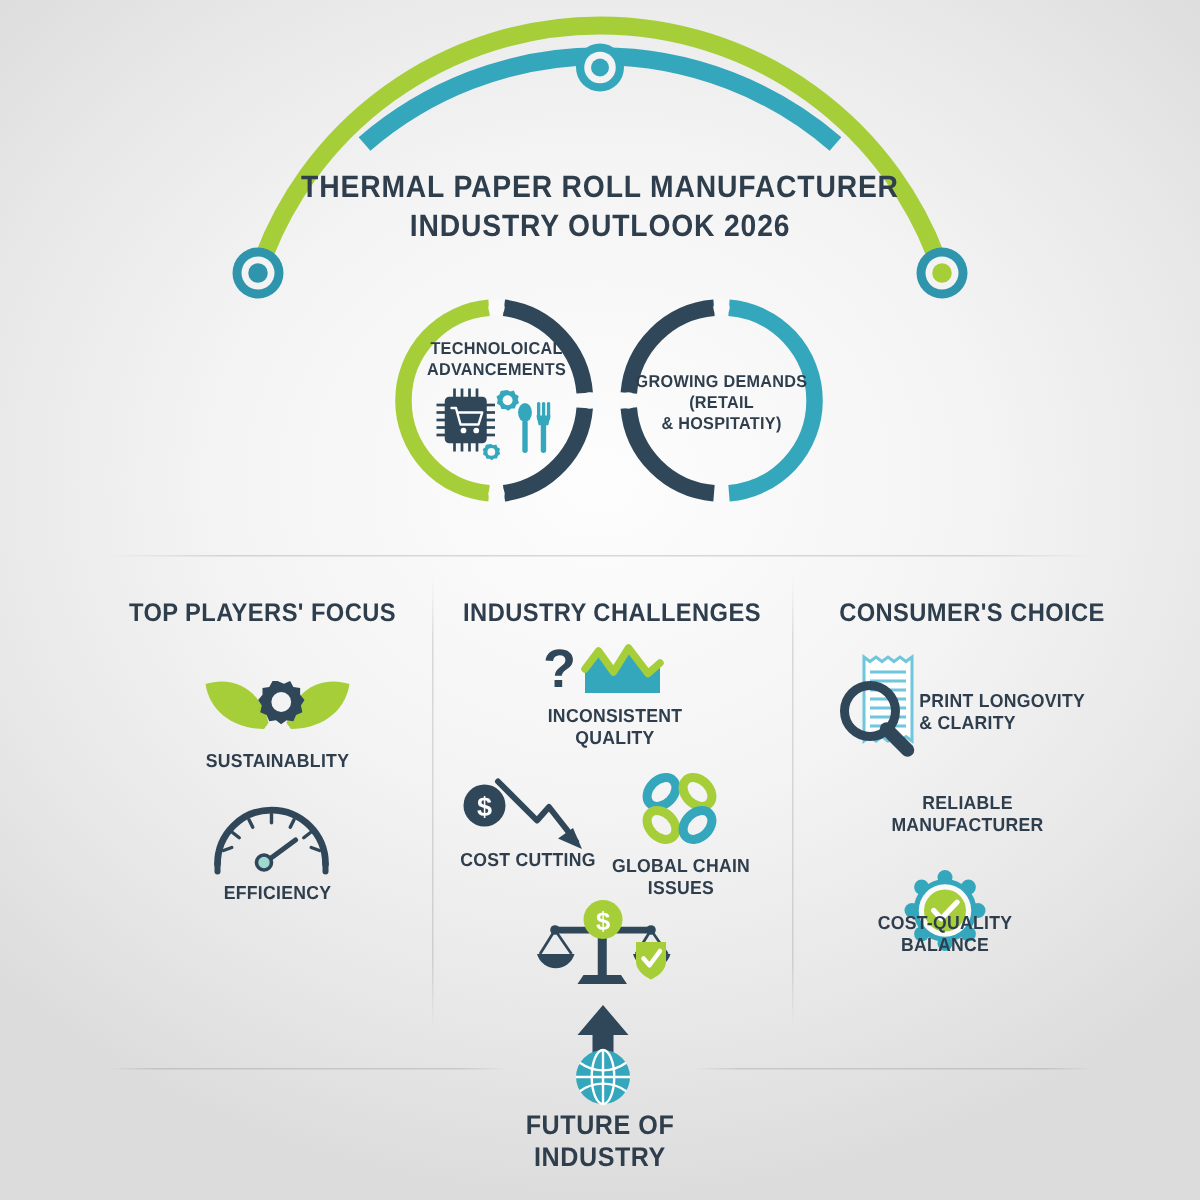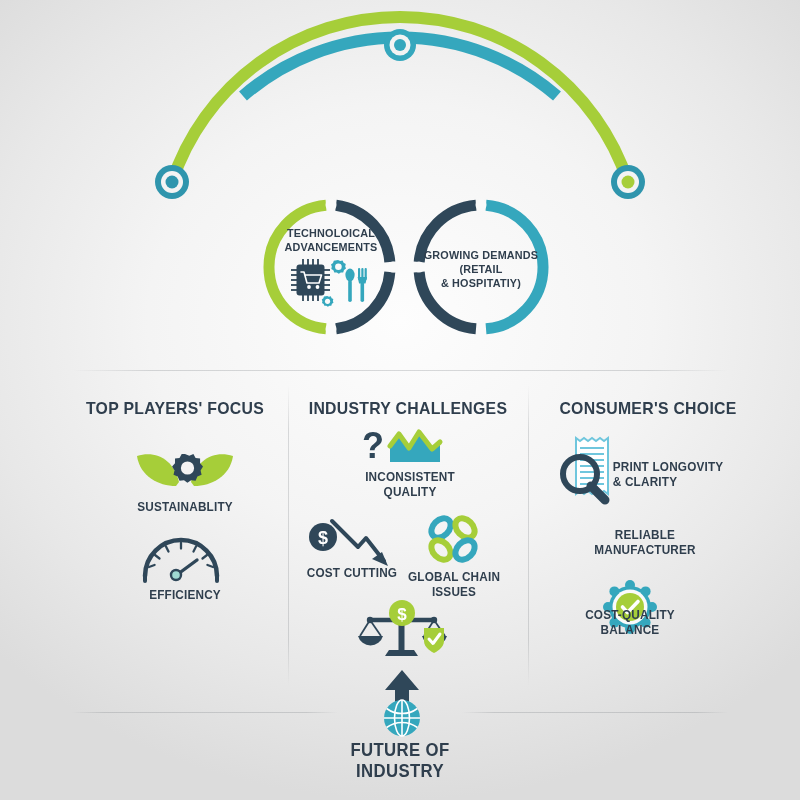--- a/index.html
+++ b/index.html
@@ -70,20 +70,24 @@
       <circle cx="172" cy="182" r="6.5" fill="#2f95ad"></circle>
     </g>
 
     <g>
       <circle cx="628" cy="182" r="17" fill="#2f95ad"></circle>
       <circle cx="628" cy="182" r="11" fill="#f3f3f3"></circle>
       <circle cx="628" cy="182" r="6.5" fill="#a6ce39"></circle>
     </g>
   </svg>
 
+  <div id="title-block" class="abs">
+    <div>THERMAL PAPER ROLL MANUFACTURER</div>
+    <div>INDUSTRY OUTLOOK 2026</div>
+  </div>
 
   <svg class="abs" style="left:256px;top:192px;" width="150" height="150">
 
     <path d="M 70 13.2 A 62 62 0 0 0 70 136.8" fill="none" stroke="#a6ce39" stroke-width="11"></path>
 
     <path d="M 80 13.2 A 62 62 0 0 1 133.8 70" fill="none" stroke="#2f4759" stroke-width="11"></path>
 
     <path d="M 133.8 80 A 62 62 0 0 1 80 136.8" fill="none" stroke="#2f4759" stroke-width="11"></path>
 
     <circle cx="75" cy="13" r="5.5" fill="#fafafa"></circle>

